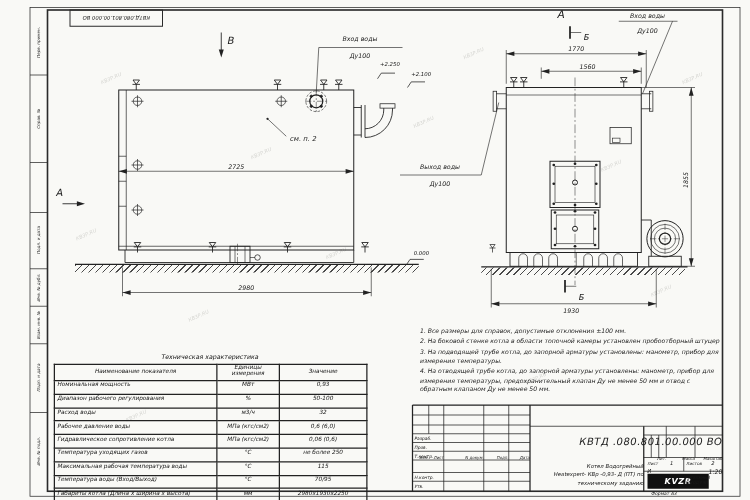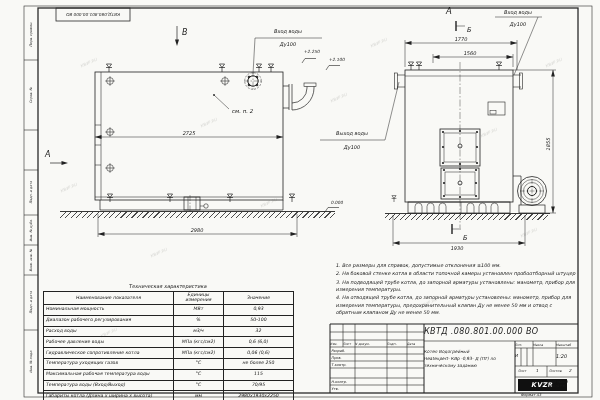--- a/index.html
+++ b/index.html
@@ -1,20 +1,20 @@
 <!DOCTYPE html>
 <html><head>
 <meta charset="utf-8">
 <style>
   html,body{margin:0;padding:0;background:#eceae6;}
   .sheet{position:relative;width:600px;height:400px;background:#f9f9f6;overflow:hidden;
          font-family:"DejaVu Sans",sans-serif;}
   svg{position:absolute;left:0;top:0;}
   .txt{position:absolute;font-style:italic;color:#1a1a1a;white-space:nowrap;}
-  .ctr{text-align:left;}
+  .ctr{text-align:right;margin-top:22px;}
   .wm{position:absolute;font-size:4px;color:#d6d6d2;transform:rotate(-24deg);font-style:italic;}
   .hatch{position:absolute;background:repeating-linear-gradient(-45deg,rgba(0,0,0,0) 0 3.1px,#4a4a4a 3.1px 3.9px);}
   .notes{position:absolute;left:336px;top:262px;width:240px;font-size:4.9px;font-style:italic;
          color:#1a1a1a;line-height:1.5;}
   .notes div{margin-bottom:1px;}
   .tech{position:absolute;left:43px;top:282px;width:250px;font-style:italic;color:#151515;}
   .t-title{text-align:center;font-size:5px;height:9px;line-height:9px;}
   table.tt{border-collapse:collapse;width:250px;table-layout:fixed;font-size:4.6px;}
   .tt td,.tt th{border:0.6px solid #222;padding:0 2px;height:9.8px;line-height:1.05;
                 font-weight:normal;font-style:italic;text-align:center;overflow:hidden;}

